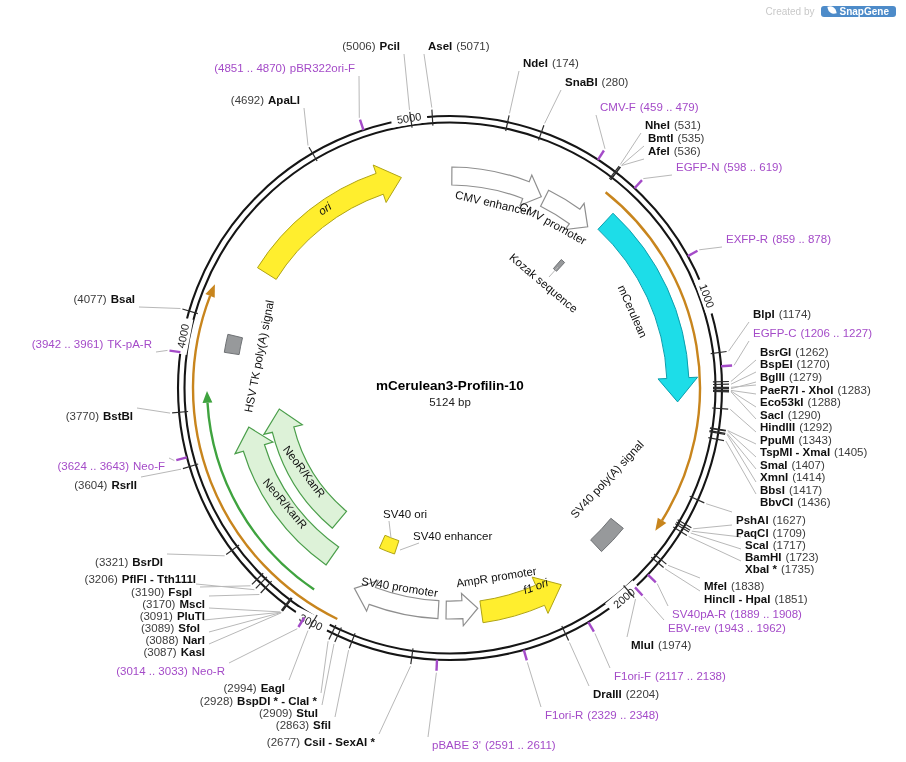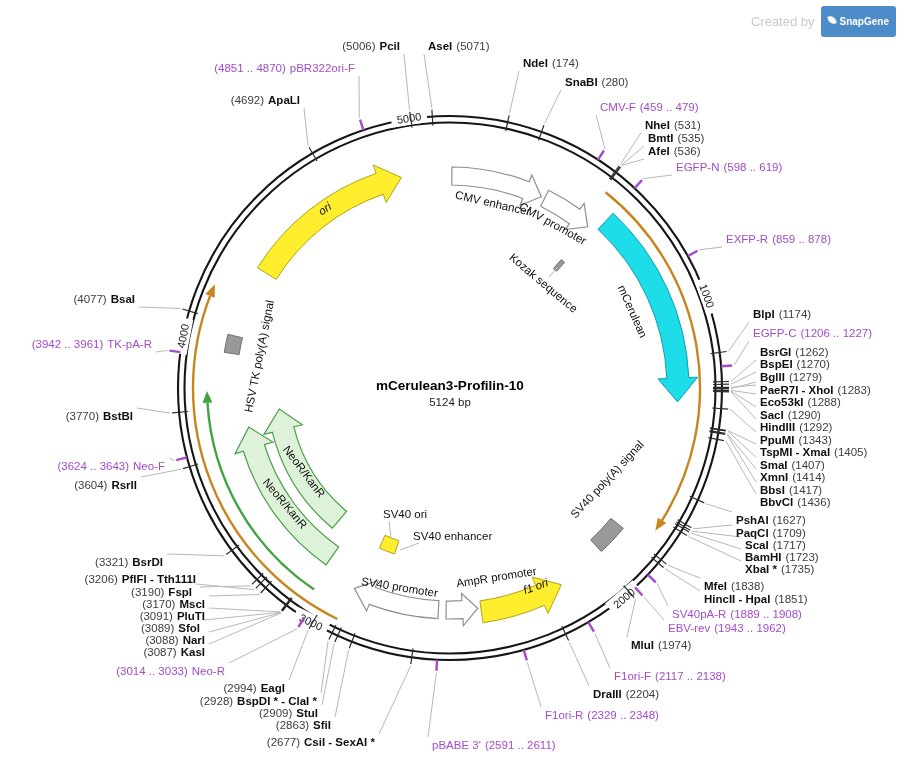--- a/index.html
+++ b/index.html
@@ -25,22 +25,22 @@
 .f-cyan{fill:var(--cyan,#1ddde8);stroke:#0d9fae;stroke-width:1}
 .f-green{fill:var(--green_fill,#ddf2d8);stroke:var(--green_stroke,#4a9e4a);stroke-width:1.2}
 .f-gray{fill:var(--graybox,#97999b);stroke:#6f7275;stroke-width:1}
 .orf-orange{fill:none;stroke:var(--orange,#c8851d);stroke-width:2.4}
 .orf-green{fill:none;stroke:var(--orf_green,#3fa33f);stroke-width:2.4}
 .head-orange{fill:var(--orange,#c8851d)}
 .head-green{fill:var(--orf_green,#3fa33f)}
 .title{font-size:13.5px;font-weight:700;fill:#000}
 .subtitle{font-size:11.5px;fill:#1a1a1a}
 .wm{position:absolute;top:6px;right:10px;display:flex;align-items:center;gap:6px}
-.wm-created{font-size:13px;color:#c9c9c9}
-.wm-badge{display:inline-flex;gap:4px;background:var(--brand_badge,#4d8bc9);color:#fff;font-size:10px;font-weight:700;padding:10px 7px;border-radius:3px}
+.wm-created{font-size:10px;color:#c9c9c9}
+.wm-badge{display:inline-flex;gap:4px;background:var(--brand_badge,#4d8bc9);color:#fff;font-size:10px;font-weight:700;padding:0 7px;border-radius:3px}
 .wm-leaf{width:8px;height:8px;background:#fff;border-radius:0 80% 0 80%;display:inline-block;transform:rotate(-10deg)}
 </style>
 </head>
 <body>
 
 <div class="canvas">
   <svg width="906" height="762" viewBox="0 0 906 762">
 
     <g>
       <circle class="backbone" cx="450" cy="388" r="272"></circle>

